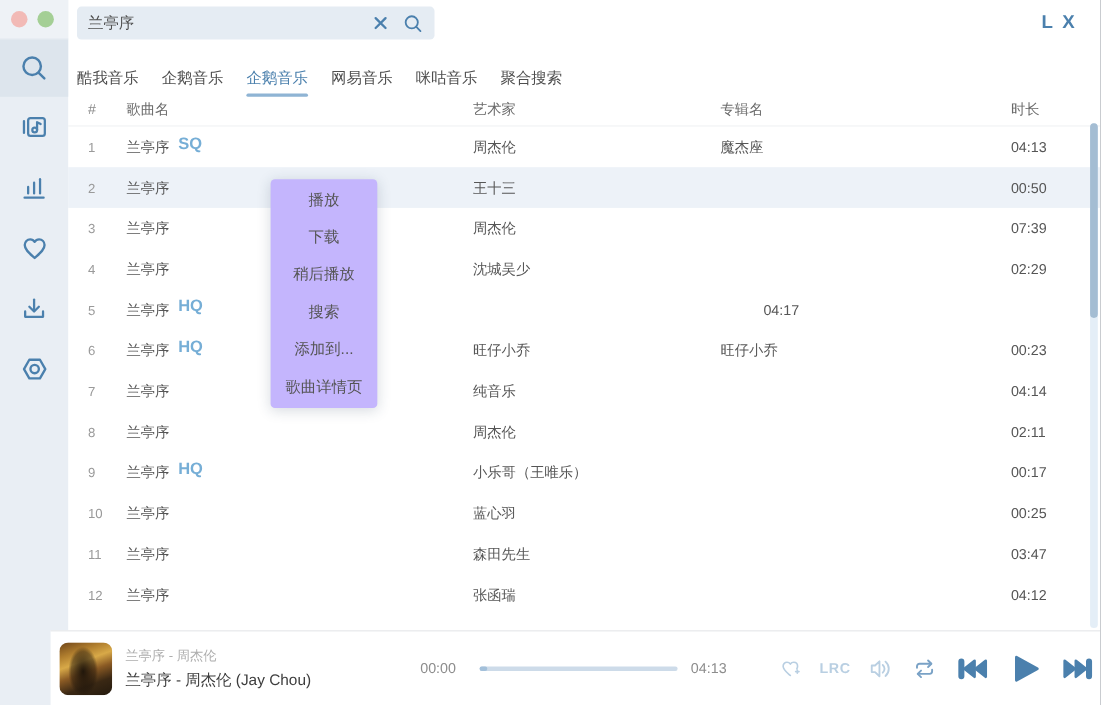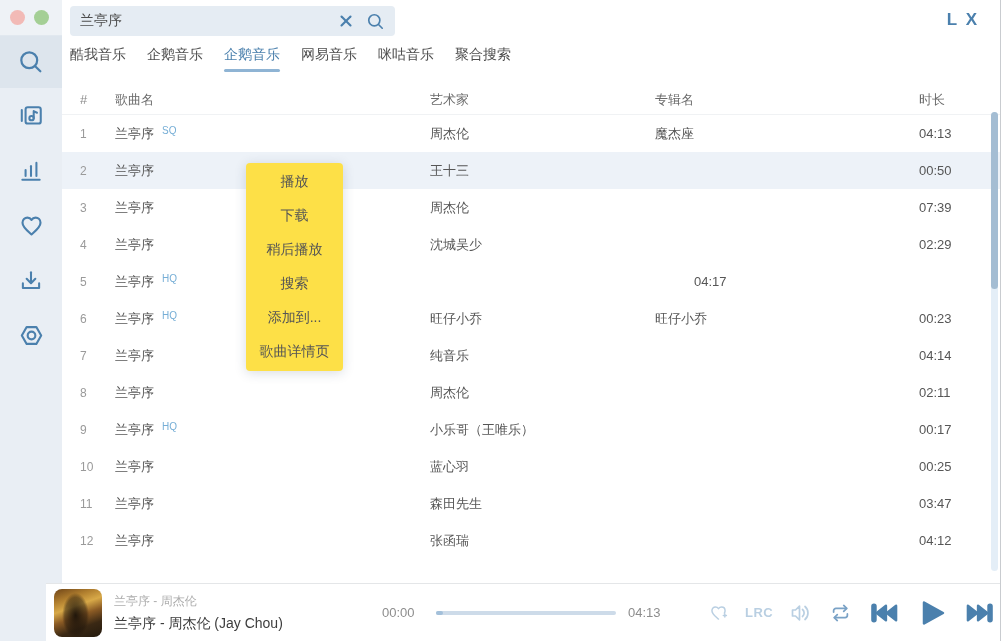--- a/index.html
+++ b/index.html
@@ -23,50 +23,50 @@
   
   .header { position:absolute; left:62px; top:0; right:0; height:42px; background:#fff; }
   .search-box { position:absolute; left:8px; top:6px; width:325px; height:30px; background:#e5ecf3; border-radius:4px; display:flex; align-items:center; padding:0 10px; }
   .search-input { flex:1; border:none; background:transparent; outline:none; font-size:14px; color:#4e4e4e; font-family:"Liberation Sans", sans-serif; }
   .search-box svg { stroke:#4b80ad; fill:none; stroke-width:2.1; stroke-linecap:round; cursor:pointer; }
   .clear-icon { margin-right:14px; }
   .brand { position:absolute; right:22px; top:10px; font-size:17px; font-weight:bold; letter-spacing:2px; color:#4b80ad; }
 
   
   .tabs-row { position:absolute; left:62px; top:42px; right:0; height:42px; background:#fff; }
-  .source-tabs { position:absolute; left:8px; top:0; height:100%; display:flex; align-items:flex-start; }
+  .source-tabs { position:absolute; left:8px; top:0; height:100%; display:flex; align-items:flex-end; }
   .tab { position:relative; margin-right:21px; font-size:14px; color:#4e4e4e; cursor:pointer; padding:4px 0; }
   .tab.active { color:#4b80ad; }
   .tab.active .tab-underline { position:absolute; left:0; right:0; bottom:-4px; height:3px; border-radius:2px; background:#8fb4d4; }
   .type-tabs { position:absolute; right:14px; top:0; height:100%; display:flex; align-items:center; }
   .type-tabs .tab { margin-right:0; margin-left:22px; }
 
   
   .table { position:absolute; left:62px; top:85px; right:0; }
   .thead { display:flex; align-items:center; height:30px; padding-left:18px; border-bottom:1px solid #f0f2f4; color:#6a6a6a; font-size:13px; }
   .trow { display:flex; align-items:center; height:37px; padding-left:18px; font-size:13px; color:#565656; cursor:default; }
   .trow.highlighted { background:#edf2f8; }
   .col-num { width:35px; color:#9a9a9a; font-size:12px; }
   .thead .col-num { color:#8b8b8b; font-size:13px; }
   .col-song { width:315px; display:flex; align-items:center; }
   .col-artist { width:225px; }
   .col-album { width:250px; }
   .col-dur { width:60px;padding-left:14px; }
-  .quality-badge { font-size:10px; font-weight:normal; color:#76aed6; margin-left:8px; margin-top:-6px; }
-
-  
-  .context-menu { position:absolute; left:246px; top:163px; width:97px; background:#fde047; border-radius:4px; box-shadow:0 2px 12px rgba(40,60,90,0.18); z-index:40; padding:2px 0; }
+  .quality-badge { font-size:15px; font-weight:bold; color:#76aed6; margin-left:8px; margin-top:-6px; }
+
+  
+  .context-menu { position:absolute; left:246px; top:163px; width:97px; background:#c4b5fd; border-radius:4px; box-shadow:0 2px 12px rgba(40,60,90,0.18); z-index:40; padding:2px 0; }
   .menu-item { height:34px; display:flex; align-items:center; justify-content:center; font-size:14px; color:#555; cursor:pointer; }
 
   
   .scrollbar-track { position:absolute; right:3px; top:112px; width:7px; height:459px; background:#e4eef7; border-radius:4px; z-index:20; }
   .scrollbar-thumb { position:absolute; top:0; left:0; width:7px; height:177px; background:#a4bdd3; border-radius:4px; cursor:pointer; }
 
   
-  .player { position:absolute; left:46px; right:0; bottom:0; height:58px; background:#fff; border-top:1px solid #e4e6e8; display:flex; align-items:center; z-index:35; }
+  .player { position:absolute; left:46px; right:0; bottom:0; height:68px; background:#fff; border-top:1px solid #e4e6e8; display:flex; align-items:center; z-index:35; }
   .album-art { width:48px; height:48px; margin-left:8px; border-radius:8px; cursor:pointer;
     background:
       radial-gradient(ellipse 18px 30px at 45% 55%, rgba(20,14,8,0.9), rgba(30,20,10,0.45) 60%, rgba(0,0,0,0) 75%),
       linear-gradient(160deg, #6e4418 0%, #b07e2e 22%, #d8a948 38%, #8a5a24 55%, #3a2814 75%, #241a0e 100%);
   }
   .song-meta { margin-left:12px; width:240px; }
   .song-sub { font-size:12px; color:#adadad; margin-bottom:5px; }
   .song-title { font-size:14px; color:#3d3d3d; }
   .progress-group { display:flex; align-items:center; margin-left:28px; }
   .time { font-size:13px; color:#8d8d8d; width:42px; }

